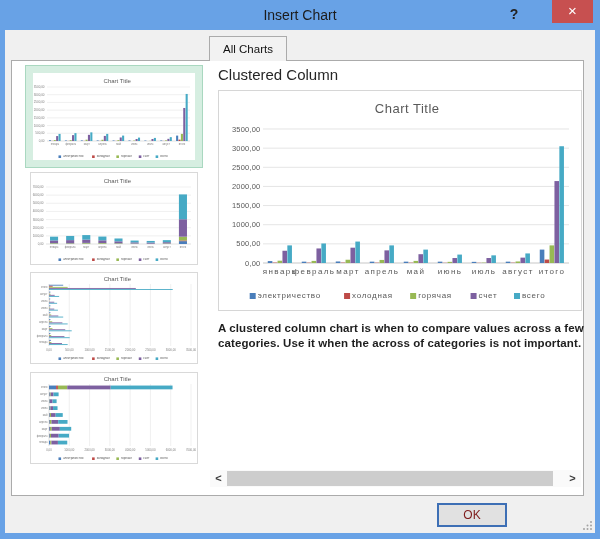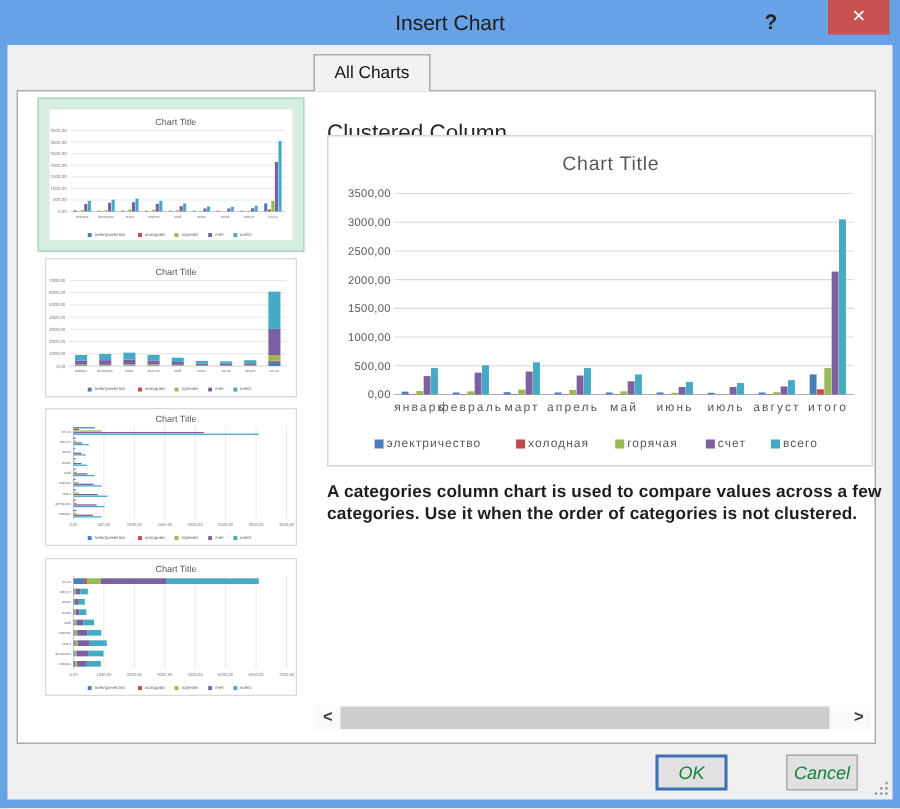--- a/index.html
+++ b/index.html
@@ -22,33 +22,33 @@
   .tab-inactive{left:177px;top:36px;width:78px;height:25px;background:#F2F2F2;z-index:3;
                 font-size:11.5px;line-height:24px;margin-left:32px;}
   .content-box{position:absolute;left:11px;top:60px;width:573px;height:436px;background:#fff;
                border:1px solid #ABABAB;box-sizing:border-box;z-index:1;}
   .thumb{position:absolute;box-sizing:border-box;background:#fff;border:1px solid #D9D9D9;z-index:2;cursor:pointer;}
   .thumb svg{display:block;width:100%;height:100%;background:#fff;}
   .thumb-selected{left:25px;top:65px;width:178px;height:103px;background:#D6EEE1;border:1px solid #A9D8C0;padding:7px;}
   .thumb-2{left:30px;top:172px;width:168px;height:93px;}
   .thumb-3{left:30px;top:272px;width:168px;height:92px;}
   .thumb-4{left:30px;top:372px;width:168px;height:92px;}
-  .heading{position:absolute;left:218px;top:80px;font-size:15px;color:#262626;z-index:2;}
+  .heading{position:absolute;left:218px;top:66px;font-size:15px;color:#262626;z-index:2;}
   .chart-box{position:absolute;left:218px;top:90px;width:364px;height:221px;background:#fff;
              border:1px solid #D6D6D6;box-sizing:border-box;z-index:2;}
   .chart-box svg{display:block;width:362px;height:219px;}
   .description{position:absolute;left:218px;top:321px;width:372px;z-index:2;
                font-size:11.5px;font-weight:bold;color:#1E1E1E;line-height:1.32;letter-spacing:0.1px;}
   .hscroll{position:absolute;left:210px;top:470px;width:371px;height:17px;z-index:2;display:flex;background:#FAFAFA;}
   .sb-btn{width:17px;height:17px;line-height:16px;text-align:center;font-size:11px;font-weight:bold;
           color:#3B3B3B;cursor:pointer;flex:0 0 auto;}
   .sb-track{position:relative;flex:1 1 auto;cursor:pointer;}
   .sb-thumb{position:absolute;left:0;top:1px;height:15px;width:326px;background:#CDCDCD;cursor:pointer;}
-  .btn{position:absolute;top:503px;width:48px;height:24px;background:#E1E1E1;font-size:12px;color:#15803d;
-       font-family:"Liberation Sans",sans-serif;cursor:pointer;z-index:2;padding:0;font-style:italic;}
+  .btn{position:absolute;top:503px;width:70px;height:24px;background:#E1E1E1;font-size:12px;color:#7f1d1d;
+       font-family:"Liberation Sans",sans-serif;cursor:pointer;z-index:2;padding:0;}
   .btn-ok{left:437px;border:2px solid #3D6FB5;}
   .btn-cancel{left:524px;border:1px solid #ABABAB;}
   .grip{position:absolute;left:583px;top:520px;z-index:2;}
 </style>
 </head>
 <body>
 
 <div class="dialog">
   <div class="titlebar">
     <span class="title">Insert Chart</span>
@@ -479,34 +479,33 @@
         <rect x="191.14999999999998" y="202" width="6" height="6" fill="#98B954"></rect>
         <text x="199.14999999999998" y="207" font-size="8" fill="#595959" letter-spacing="0.7">горячая</text>
         <rect x="251.57" y="202" width="6" height="6" fill="#7D60A0"></rect>
         <text x="259.57" y="207" font-size="8" fill="#595959" letter-spacing="0.7">счет</text>
         <rect x="295.01" y="202" width="6" height="6" fill="#46AAC5"></rect>
         <text x="303.01" y="207" font-size="8" fill="#595959" letter-spacing="0.7">всего</text>
       </svg>
   </div>
 
   <div class="description">
-    <span>A categories column chart is used to compare values across a few</span><br>
-    <span>categories. Use it when the order of categories is not clustered.</span>
+    <span>A clustered column chart is when to compare values across a few</span><br>
+    <span>categories. Use it when the across of categories is not important.</span>
   </div>
 
   <div class="hscroll">
     <div class="sb-btn">&lt;</div>
     <div class="sb-track">
       <div class="sb-thumb"></div>
     </div>
     <div class="sb-btn">&gt;</div>
   </div>
 
   <button class="btn btn-ok">OK</button>
-  <button class="btn btn-cancel">Cancel</button>
 
   <svg class="grip" width="10" height="10" viewBox="0 0 10 10">
     <g fill="#A3A3A3">
       <circle cx="8" cy="2" r="1"></circle>
         <circle cx="8" cy="5.5" r="1"></circle>
         <circle cx="4.5" cy="5.5" r="1"></circle>
       <circle cx="8" cy="9" r="1"></circle>
         <circle cx="4.5" cy="9" r="1"></circle>
         <circle cx="1" cy="9" r="1"></circle>
     </g>

